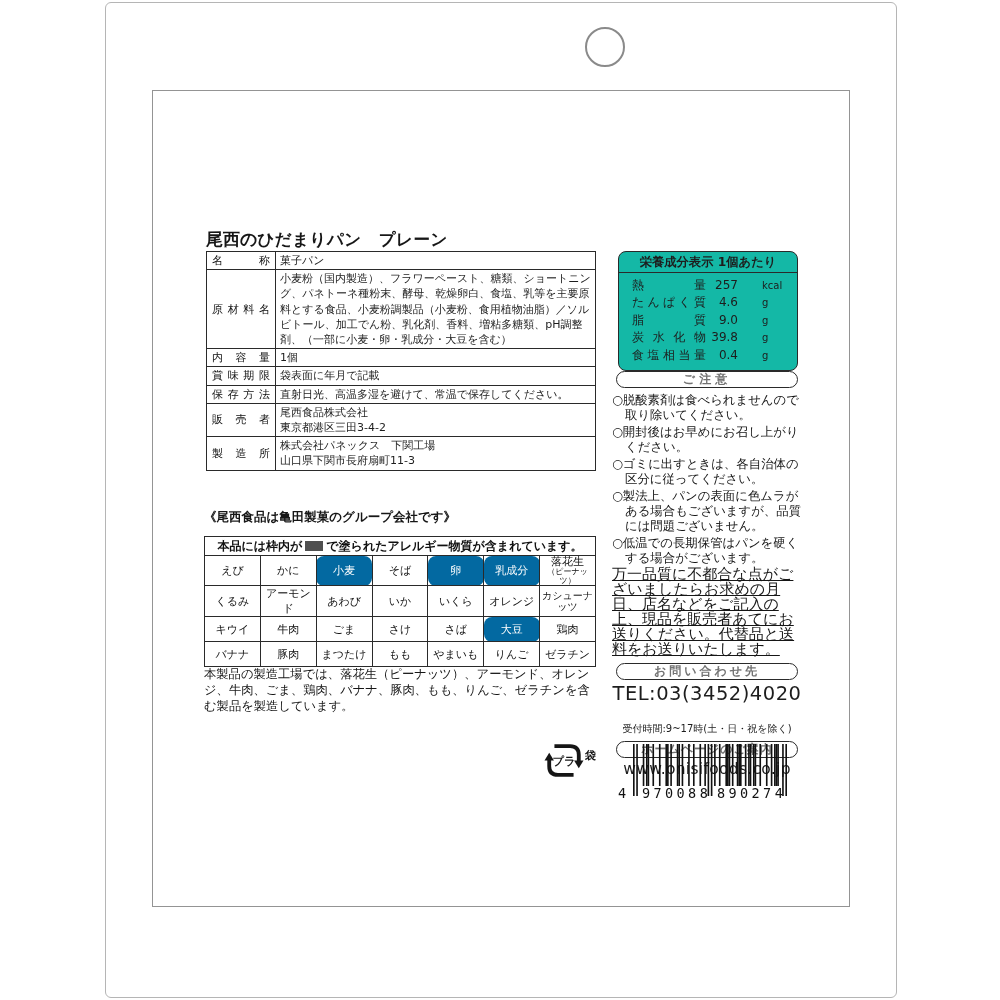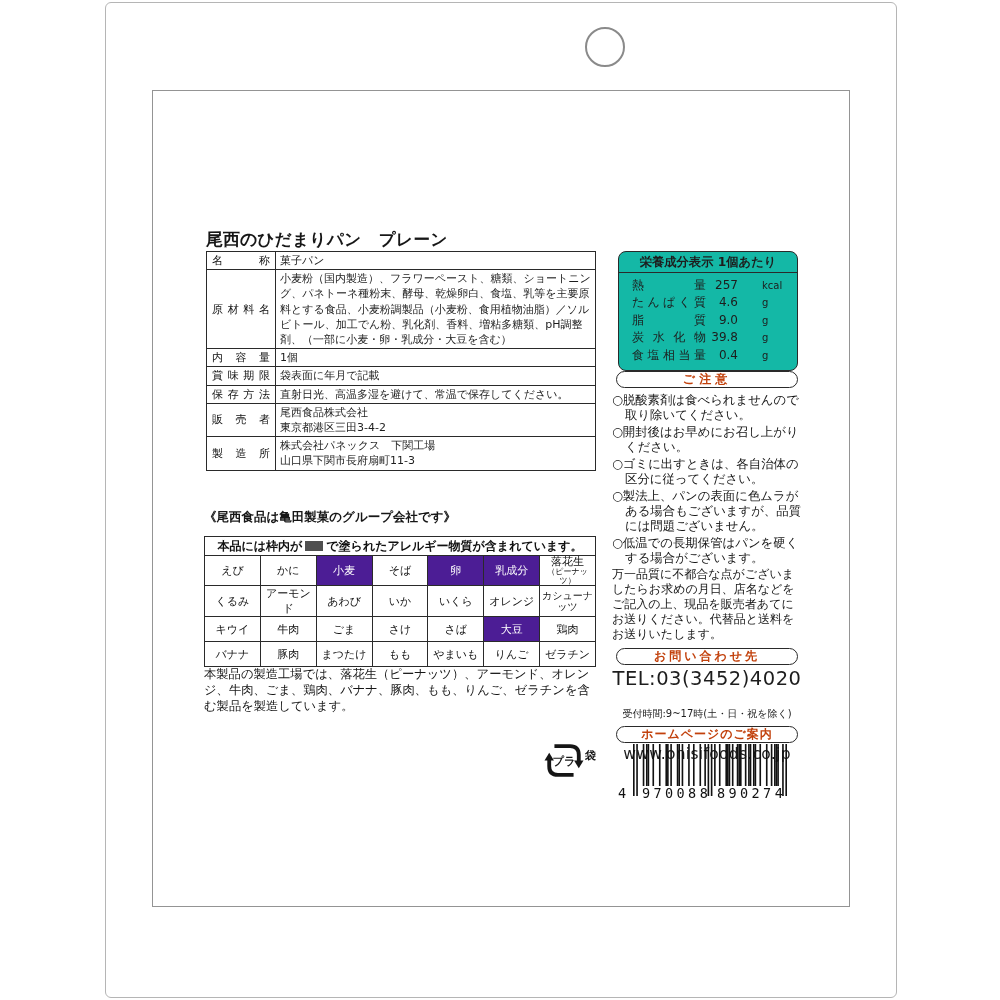--- a/index.html
+++ b/index.html
@@ -22,21 +22,21 @@
   .info .lbl{width:58px;text-align:justify;text-align-last:justify;padding:1px 5px;color:#111;}
   .info .val{word-break:break-all;white-space:pre-line;}
 
   .group-note{position:absolute;left:204px;top:509px;font-size:12.5px;font-weight:bold;color:#161616;white-space:nowrap;}
 
   .allergen{position:absolute;left:204px;top:536px;width:392px;table-layout:fixed;}
   .allergen td{border:1.4px solid #2a2a2a;font-size:11px;text-align:center;vertical-align:middle;
                height:24px;padding:0;overflow:hidden;color:#111;}
   .allergen .head{height:18px;font-size:12px;font-weight:bold;text-align:center;white-space:nowrap;}
   .swatch{display:inline-block;width:18px;height:10px;background:#4f4f4f;margin:0 3px;vertical-align:-1px;}
-  .allergen .filled{background:#4c1d95;color:#fff;}
+  .allergen .filled{background:#0369a1;color:#fff;border-radius:8px;}
   .allergen .peanut .m{display:block;line-height:11px;font-size:11px;}
   .allergen .peanut .s{display:block;line-height:9px;font-size:8px;}
   .allergen .small2{font-size:10px;line-height:11px;word-break:break-all;padding:0 2px;}
 
   .factory-note{position:absolute;left:204px;top:666px;width:394px;font-size:12.3px;line-height:16px;
                 word-break:break-all;color:#161616;}
 
   .recycle{position:absolute;left:544px;top:742px;width:62px;height:42px;}
   .recycle .bag{position:absolute;left:41px;top:6px;font-size:11px;font-weight:bold;color:#111;}
 
@@ -47,25 +47,25 @@
                  border-bottom:1.3px solid #2a2a2a;white-space:nowrap;}
   .nutrition .rows{padding:4px 7px 6px 13px;}
   .nrow{display:flex;align-items:baseline;height:17.4px;font-size:12px;}
   .nrow .nl{width:74px;text-align:justify;text-align-last:justify;}
   .nrow .nv{flex:1;text-align:right;}
   .nrow .nu{width:28px;text-align:left;padding-left:5px;font-size:10px;margin-left:19px;}
 
   .rcol{position:absolute;left:612px;top:371px;width:190px;}
   .stadium{box-sizing:border-box;width:182px;margin:0 auto;border:1.3px solid #2a2a2a;border-radius:10px;
            text-align:center;font-size:12px;font-weight:bold;height:17px;line-height:15px;
-           letter-spacing:4px;color:#c2410c;white-space:nowrap;}
+           letter-spacing:4px;color:#737373;white-space:nowrap;}
   .caution-list{margin-top:4px;}
   .citem{font-size:12.4px;line-height:15px;text-indent:-13px;padding-left:13px;margin-bottom:2px;
          word-break:break-all;color:#161616;}
-  .refund{font-size:12px;line-height:15px;word-break:break-all;margin-top:1px;color:#161616;}
+  .refund{font-size:15px;line-height:15px;word-break:break-all;margin-top:1px;color:#161616;text-decoration:underline;}
   .tel{font-size:19.5px;font-weight:500;text-align:center;letter-spacing:.5px;margin-top:2px;white-space:nowrap;}
   .hours{font-size:10px;text-align:center;margin-top:17px;white-space:nowrap;}
   .hp{margin-top:5px;letter-spacing:1px;}
   .url{font-size:15.5px;font-weight:500;text-align:center;margin-top:2px;letter-spacing:.3px;white-space:nowrap;}
 
   
   .barcode{position:absolute;left:633px;top:744px;width:154px;height:52px;}
   .barcode svg{display:block;}
   .bdigit{position:absolute;top:785px;font-family:"DejaVu Sans Mono","Liberation Mono",monospace;
           font-size:13.5px;color:#111;}

